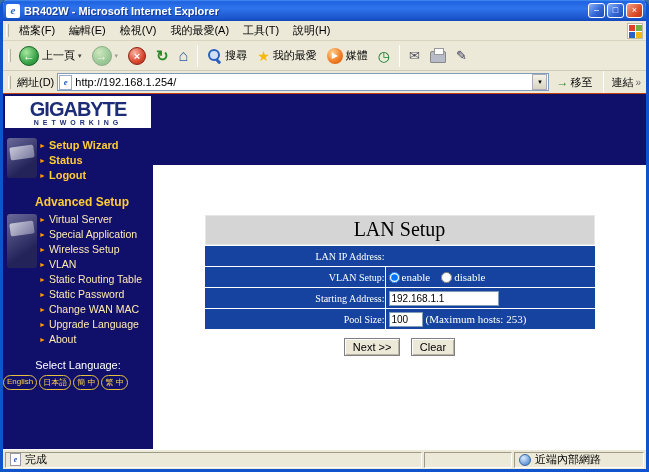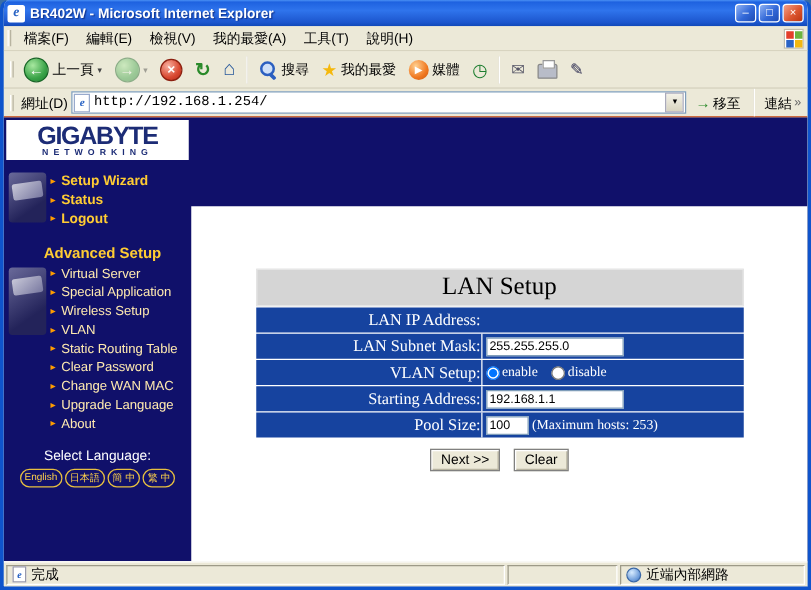--- a/index.html
+++ b/index.html
@@ -65,21 +65,21 @@
     background:#fff; border:1px solid #999; }
   .edit-glyph { font-size:13px; color:#335; }
 
   
   .addressbar { flex:0 0 23px; display:flex; align-items:center; gap:3px; background:#ece9d8;
     border-bottom:1px solid #c2410c; font-size:11px; padding:0 2px; }
   .addr-field { flex:1; height:18px; background:#fff; border:1px solid #7f9db9; display:flex;
     align-items:center; gap:3px; padding:0 1px; }
   .addr-ico { width:13px; height:15px; background:#fff; border:1px solid #99aacc; color:#2762c4;
     font:bold italic 9px "Liberation Serif",serif; text-align:center; line-height:13px; }
-  .addr-url { flex:1; border:none; outline:none; font-size:11px; font-family:Liberation Mono, monospace; min-width:0; }
+  .addr-url { flex:1; border:none; outline:none; font-size:11px; font-family:Liberation Sans, sans-serif; min-width:0; }
   .addr-drop { width:15px; height:16px; background:linear-gradient(#f4f2e8,#d8d4c0);
     border:1px solid #aab; font-size:7px; text-align:center; line-height:14px; }
   .go-btn { display:flex; align-items:center; gap:2px; padding:1px 4px; }
   .go-arrow { color:#2a8a2a; font-weight:bold; font-size:12px; }
   .links-bar { display:flex; align-items:center; gap:2px; padding-right:3px; }
   .chev { color:#666; font-size:10px; }
 
   
   .content { flex:1; display:flex; background:#10106a; min-height:0; }
   .sidebar { flex:0 0 150px; display:flex; flex-direction:column; overflow:hidden; }
@@ -94,54 +94,54 @@
     background:linear-gradient(145deg,#c8c8d8,#7878a0); border-radius:2px; transform:rotate(-8deg); }
   .side-list { list-style:none; font-size:11px; line-height:15px; }
   .side-list li { white-space:nowrap; cursor:pointer; }
   .arrow { color:#ff9c00; font-size:7px; vertical-align:1px; margin-right:3px; }
   .top-list { color:#ffcc33; font-weight:bold; margin-top:2px; }
   .adv-wrap { margin-top:12px; }
   .adv-title { color:#ffcc33; font-weight:bold; font-size:12px; margin-left:32px; line-height:15px; }
   .adv-list { color:#ffeab0; font-size:10.5px; line-height:14px; }
   .lang-block { margin-top:12px; text-align:center; }
   .lang-label { color:#fff; font-size:11px; margin-bottom:4px; }
-  .lang-row { display:flex; justify-content:center; gap:2px; }
+  .lang-row { display:flex; gap:2px; }
   .lang-pill { border:1px solid #e8c040; border-radius:8px; color:#ffd24a; font-size:8px;
     padding:1px 3px; white-space:nowrap; cursor:pointer; }
 
   .main { flex:1; display:flex; flex-direction:column; min-width:0;gap:27px; }
   .main-band { flex:0 0 44px; }
   .main-body { flex:1; background:#fff; overflow:hidden; }
   .setup-wrap { padding-top:50px; }
   .setup-table { width:390px; margin:0 auto; font-family:"Liberation Serif",serif; }
   .setup-title { background:#d5d5d5; border:1px solid #e6e6e6; text-align:center; font-size:20px;
     padding:2px 0 3px; color:#000; }
   .setup-row { display:flex; align-items:center; background:#16439f; margin-top:1px; height:20px; }
-  .cell-label { flex:0 0 180px; text-align:right; color:#fff; font-size:13px; padding-right:0; }
+  .cell-label { flex:0 0 180px; text-align:right; color:#fff; font-size:10px; padding-right:0; }
   .cell-value { flex:1; border-left:1px solid #fff; padding-left:3px; display:flex; align-items:center;
     height:100%; color:#fff; font-size:11px; gap:3px; }
   .txt-input { width:110px; height:15px; border:1px solid #7f9db9; font-size:10px;
     font-family:"Liberation Sans",sans-serif; padding:0 2px; }
   .small-input { width:34px; }
   .radio-label { display:flex; align-items:center; gap:2px; margin-right:8px; cursor:pointer; }
   input[type=radio] { width:11px; height:11px; margin:0; }
   .btn-row { text-align:center; margin-top:8px; font-family:"Liberation Sans",sans-serif; }
   .xp-btn { font-size:11px; font-family:inherit; padding:2px 8px; background:#ece9d8;
     border:1px solid #808080; box-shadow:inset 1px 1px 0 #fff, inset -1px -1px 0 #b8b4a0;
     margin:0 3px; cursor:pointer; }
 
   
   .statusbar { flex:0 0 20px; display:flex; align-items:center; gap:2px; background:#ece9d8;
     border-top:1px solid #fff; font-size:11px; padding:0 2px; }
   .status-main { flex:1; display:flex; align-items:center; gap:4px; height:16px; padding:0 4px;
     border:1px solid; border-color:#9d9a88 #fff #fff #9d9a88; }
   .status-doc { width:11px; height:13px; background:#fff; border:1px solid #99a; color:#2762c4;
     font:bold italic 8px "Liberation Serif",serif; text-align:center; line-height:11px; }
   .status-cell { width:88px; height:16px; border:1px solid; border-color:#9d9a88 #fff #fff #9d9a88; }
-  .status-zone { width:148px; height:16px; display:flex; align-items:center; gap:4px; padding:0 4px;
+  .status-zone { width:130px; height:16px; display:flex; align-items:center; gap:4px; padding:0 4px;
     border:1px solid; border-color:#9d9a88 #fff #fff #9d9a88; }
   .globe { width:12px; height:12px; border-radius:50%; border:1px solid #3a68a8;
     background:radial-gradient(circle at 35% 30%,#d8ecff,#6898d8 70%,#3a68a8); }
 </style>
 </head>
 <body>
 
 <div class="window">
 
   <div class="titlebar">
@@ -258,21 +258,21 @@
       <div class="adv-wrap">
         <div class="adv-title">Advanced Setup</div>
         <div class="side-section" style="margin-top:2px">
           <div class="device d2"></div>
           <ul class="side-list adv-list">
             <li><span class="arrow">►</span><span>Virtual Server</span></li>
             <li><span class="arrow">►</span><span>Special Application</span></li>
             <li><span class="arrow">►</span><span>Wireless Setup</span></li>
             <li><span class="arrow">►</span><span>VLAN</span></li>
             <li><span class="arrow">►</span><span>Static Routing Table</span></li>
-            <li><span class="arrow">►</span><span>Clear Password</span></li>
+            <li><span class="arrow">►</span><span>Static Password</span></li>
             <li><span class="arrow">►</span><span>Change WAN MAC</span></li>
             <li><span class="arrow">►</span><span>Upgrade Language</span></li>
             <li><span class="arrow">►</span><span>About</span></li>
           </ul>
         </div>
       </div>
 
       <div class="lang-block">
         <div class="lang-label">Select Language:</div>
         <div class="lang-row">
@@ -288,26 +288,20 @@
       <div class="main-band"></div>
       <div class="main-body">
         <div class="setup-wrap">
           <div class="setup-table">
             <div class="setup-title">LAN Setup</div>
 
             <div class="setup-row">
               <span class="cell-label">LAN IP Address:</span>
             </div>
 
-            <div class="setup-row">
-              <span class="cell-label">LAN Subnet Mask:</span>
-              <span class="cell-value">
-                <input class="txt-input" value="255.255.255.0" style="">
-              </span>
-            </div>
 
             <div class="setup-row">
               <span class="cell-label">VLAN Setup:</span>
               <span class="cell-value">
                 <label class="radio-label">
                   <input type="radio" name="dhcp" checked="" style="">
                   <span>enable</span>
                 </label>
                 <label class="radio-label">
                   <input type="radio" name="dhcp" style="">

